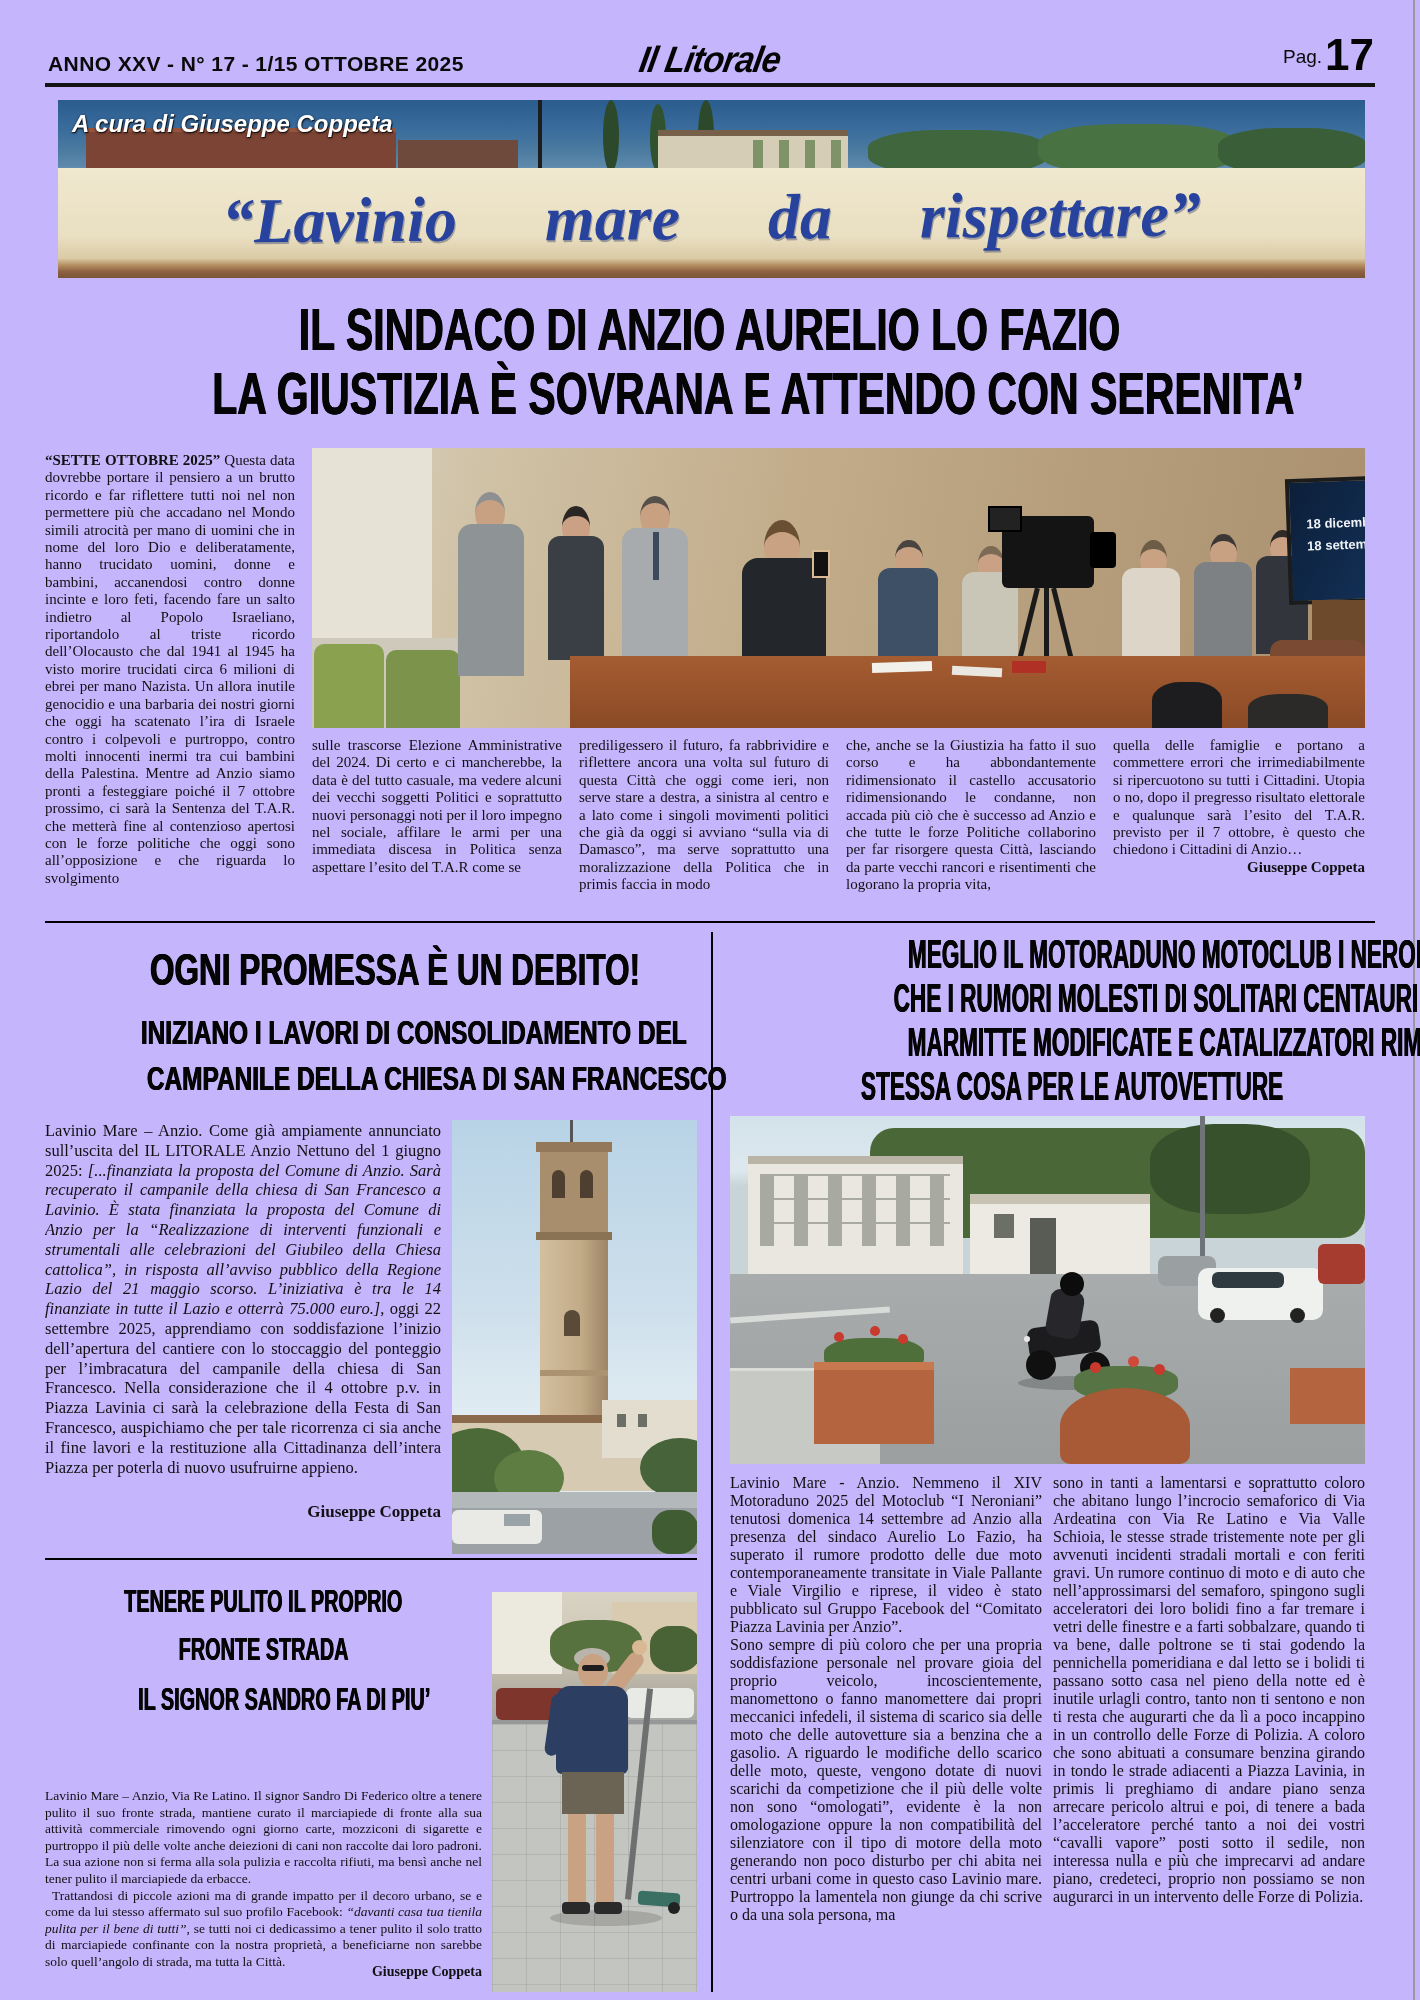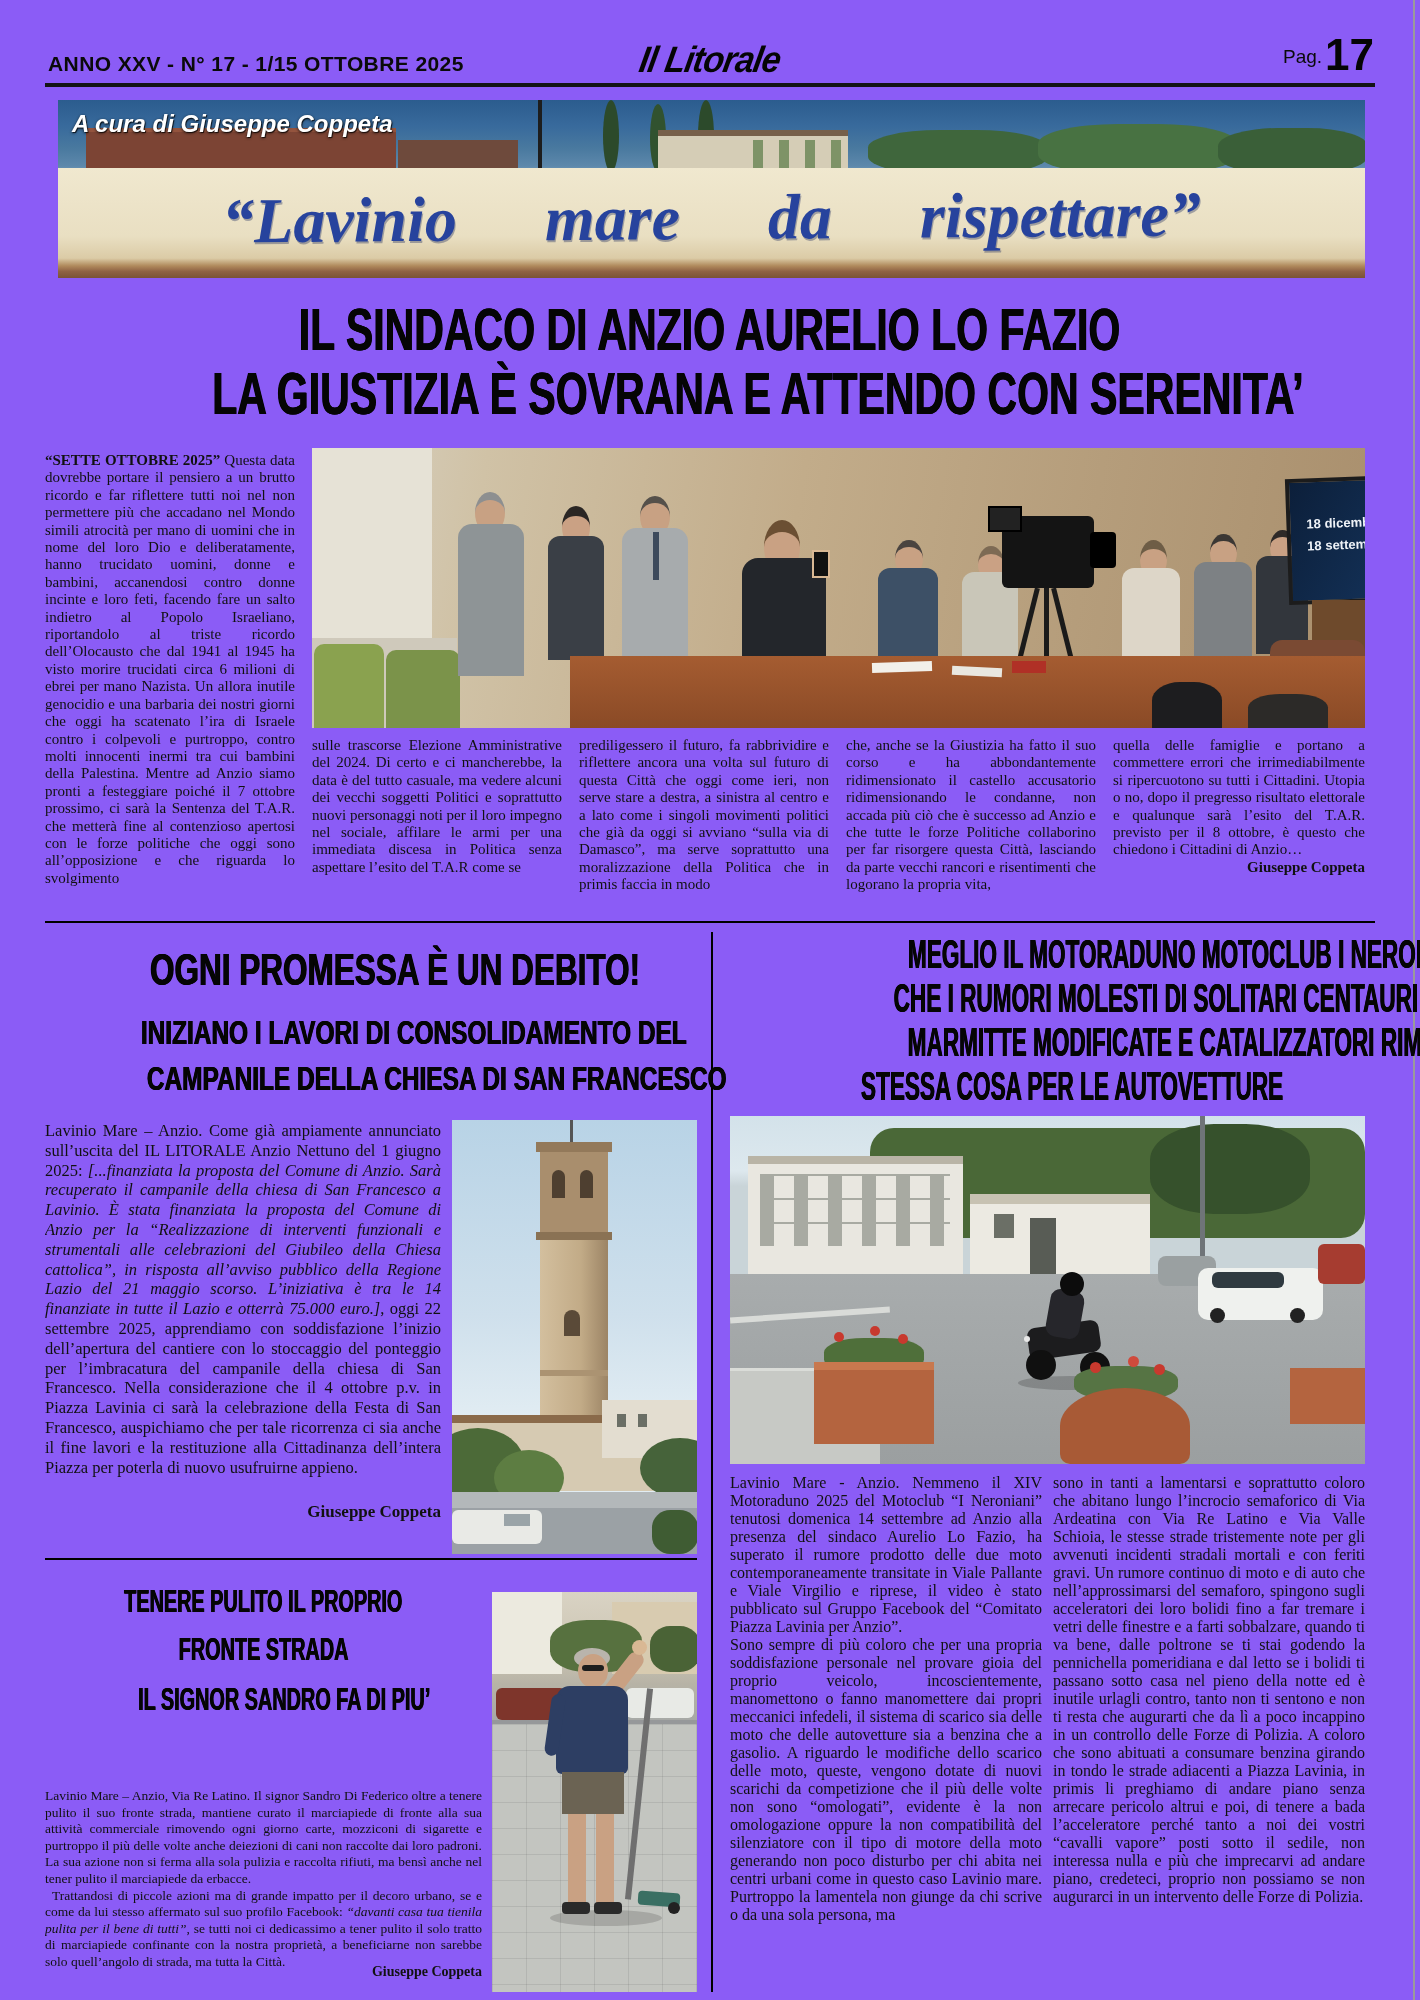--- a/index.html
+++ b/index.html
@@ -1,16 +1,16 @@
 <!DOCTYPE html>
 <html lang="it"><head>
 <meta charset="utf-8">
 <style>
   html,body{margin:0;padding:0;background:#888;}
-  .page{position:relative;width:1420px;height:2000px;background:#8b5cf6;overflow:hidden;
+  .page{position:relative;width:1420px;height:2000px;background:#c4b5fd;overflow:hidden;
         font-family:"Liberation Serif",serif;color:#111;}
   
   .issue{position:absolute;left:48px;top:52px;font-family:"Liberation Sans",sans-serif;
          font-weight:bold;font-size:21px;letter-spacing:.4px;color:#0a0a0a;white-space:nowrap;}
   .masthead{position:absolute;left:0;top:40px;width:1420px;text-align:center;}
   .masthead span{display:inline-block;font-family:"Liberation Sans",sans-serif;font-style:italic;
          font-weight:bold;font-size:34px;letter-spacing:-1px;transform:skewX(-10deg) scaleY(1.08);color:#050505;}
   .pag{position:absolute;right:46px;top:36px;display:flex;align-items:flex-end;gap:3px;}
   .pag .lbl{font-family:"Liberation Sans",sans-serif;font-size:19px;padding-bottom:5px;color:#0a0a0a;}
   .pag .num{font-family:"Liberation Sans",sans-serif;font-weight:bold;font-size:44px;line-height:.85;color:#050505;}
@@ -155,21 +155,21 @@
   <div class="body-col fz15" style="left:312px;top:737px;width:250px;height:174px;">
     <p>sulle trascorse Elezione Amministrative del 2024. Di certo e ci mancherebbe, la data è del tutto casuale, ma vedere alcuni dei vecchi soggetti Politici e soprattutto nuovi personaggi noti per il loro impegno nel sociale, affilare le armi per una immediata discesa in Politica senza aspettare l’esito del T.A.R come se</p>
   </div>
   <div class="body-col fz15" style="left:579px;top:737px;width:250px;height:174px;">
     <p>prediligessero il futuro, fa rabbrividire e riflettere ancora una volta sul futuro di questa Città che oggi come ieri, non serve stare a destra, a sinistra al centro e a lato come i singoli movimenti politici che già da oggi si avviano “sulla via di Damasco”, ma serve soprattutto una moralizzazione della Politica che in primis faccia in modo</p>
   </div>
   <div class="body-col fz15" style="left:846px;top:737px;width:250px;height:174px;">
     <p>che, anche se la Giustizia ha fatto il suo corso e ha abbondantemente ridimensionato il castello accusatorio ridimensionando le condanne, non accada più ciò che è successo ad Anzio e che tutte le forze Politiche collaborino per far risorgere questa Città, lasciando da parte vecchi rancori e risentimenti che logorano la propria vita,</p>
   </div>
   <div class="body-col fz15" style="left:1113px;top:737px;width:252px;height:180px;">
-    <p>quella delle famiglie e portano a commettere errori che irrimediabilmente si ripercuotono su tutti i Cittadini. Utopia o no, dopo il pregresso risultato elettorale e qualunque sarà l’esito del T.A.R. previsto per il 8 ottobre, è questo che chiedono i Cittadini di Anzio…</p>
+    <p>quella delle famiglie e portano a commettere errori che irrimediabilmente si ripercuotono su tutti i Cittadini. Utopia o no, dopo il pregresso risultato elettorale e qualunque sarà l’esito del T.A.R. previsto per il 7 ottobre, è questo che chiedono i Cittadini di Anzio…</p>
     <div class="sig">Giuseppe Coppeta</div>
   </div>
 
   <div class="hrule" style="left:45px;top:921px;width:1330px;"></div>
   <div class="vrule" style="left:711px;top:932px;height:1060px;"></div>
 
   <div class="cl hl-ogni-sub" style="left:45px;top:1014px;width:652px;height:44px;"><span>INIZIANO I LAVORI DI CONSOLIDAMENTO DEL</span></div>
   <div class="cl hl-ogni" style="left:45px;top:944px;width:652px;height:56px;"><span>OGNI PROMESSA È UN DEBITO!</span></div>
   <div class="cl hl-ogni-sub" style="left:45px;top:1060px;width:652px;height:44px;"><span>CAMPANILE DELLA CHIESA DI SAN FRANCESCO</span></div>
 

